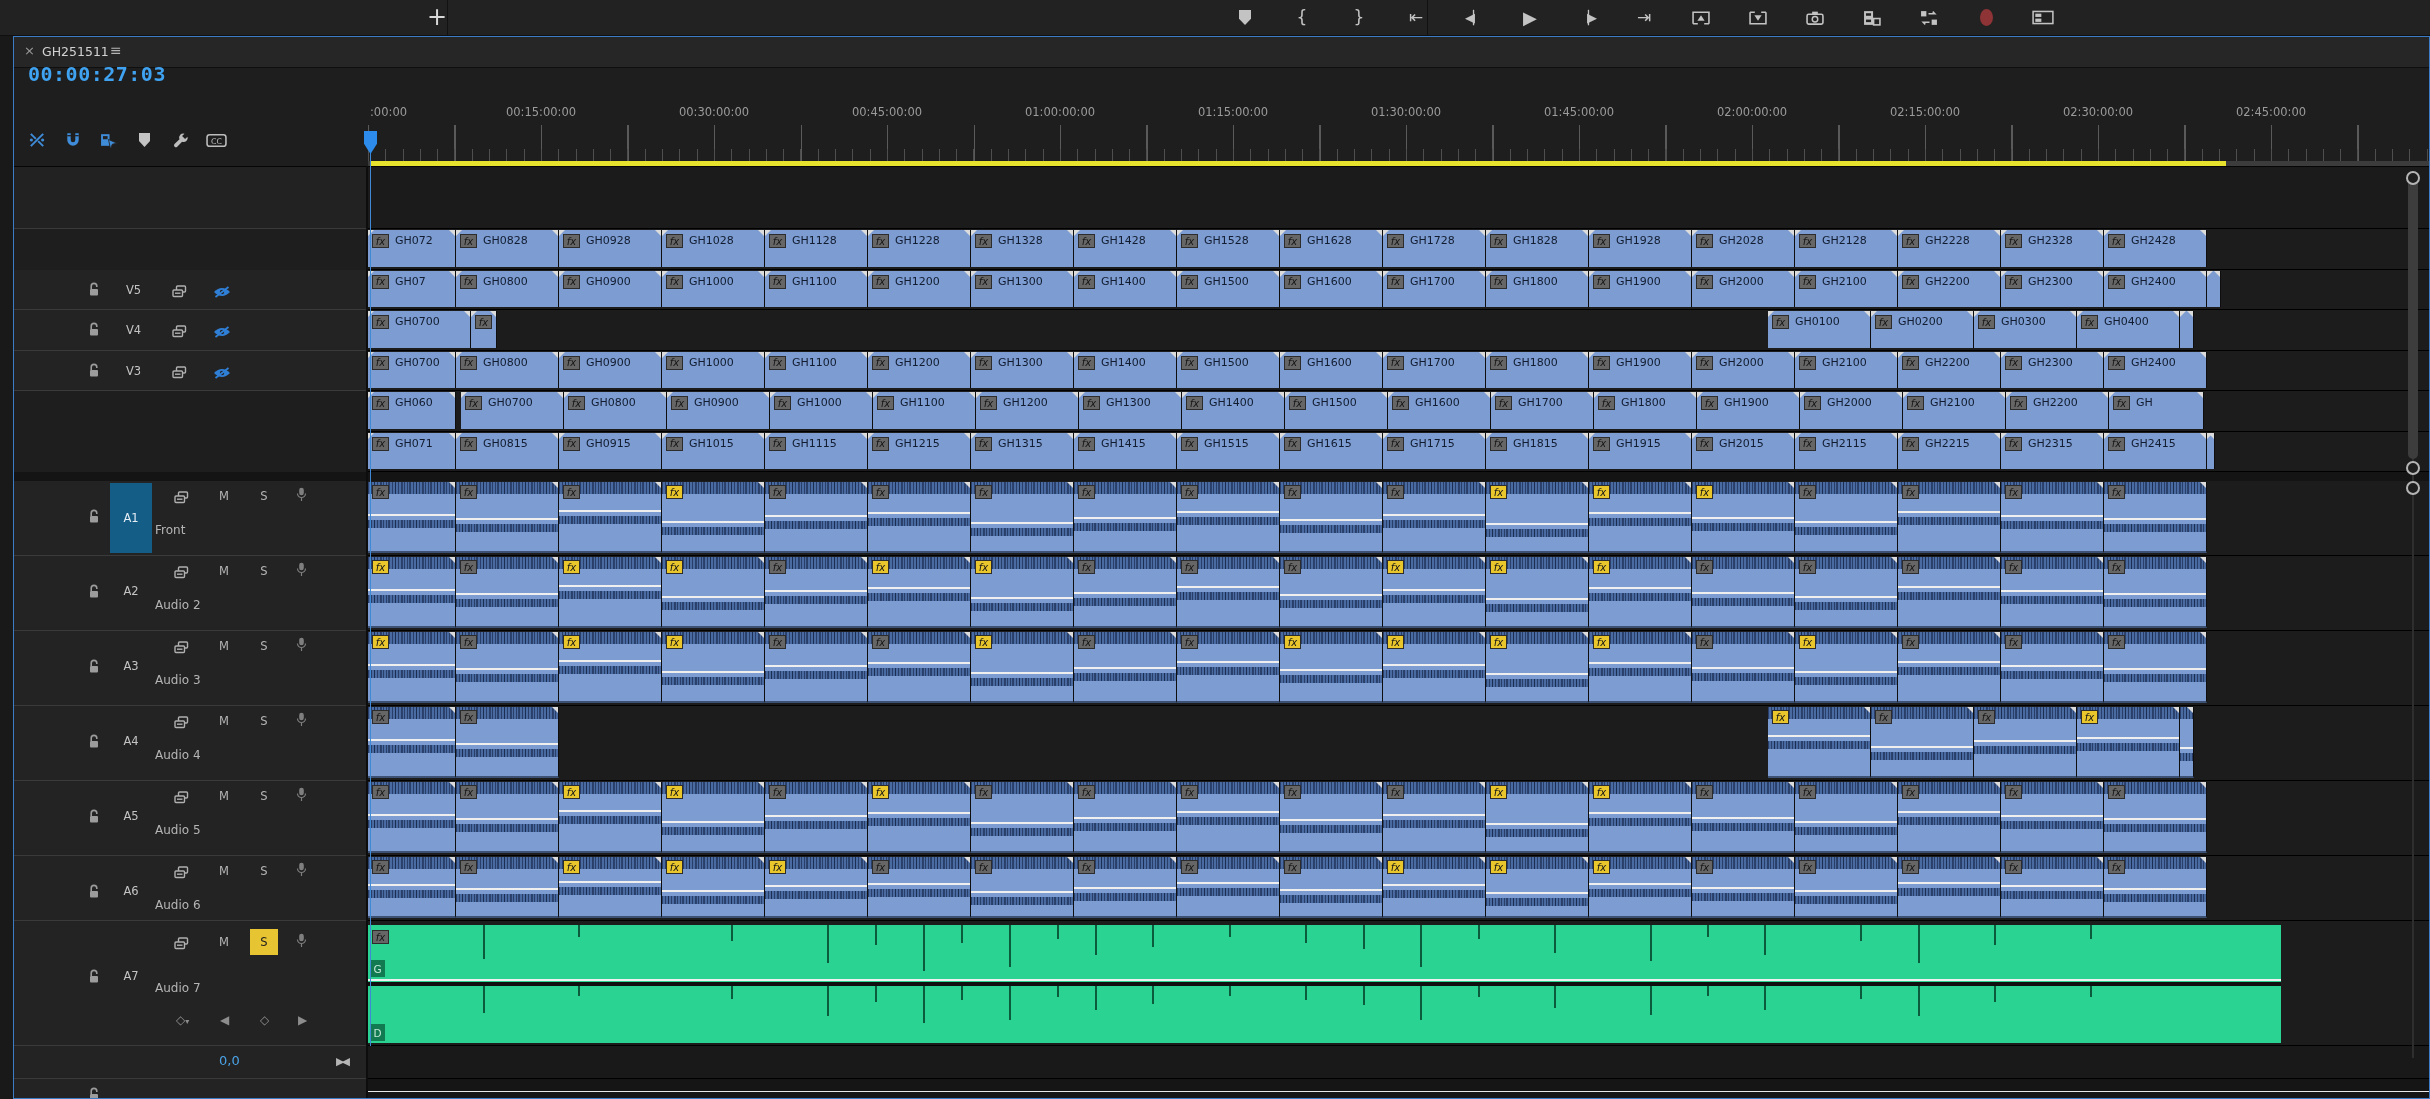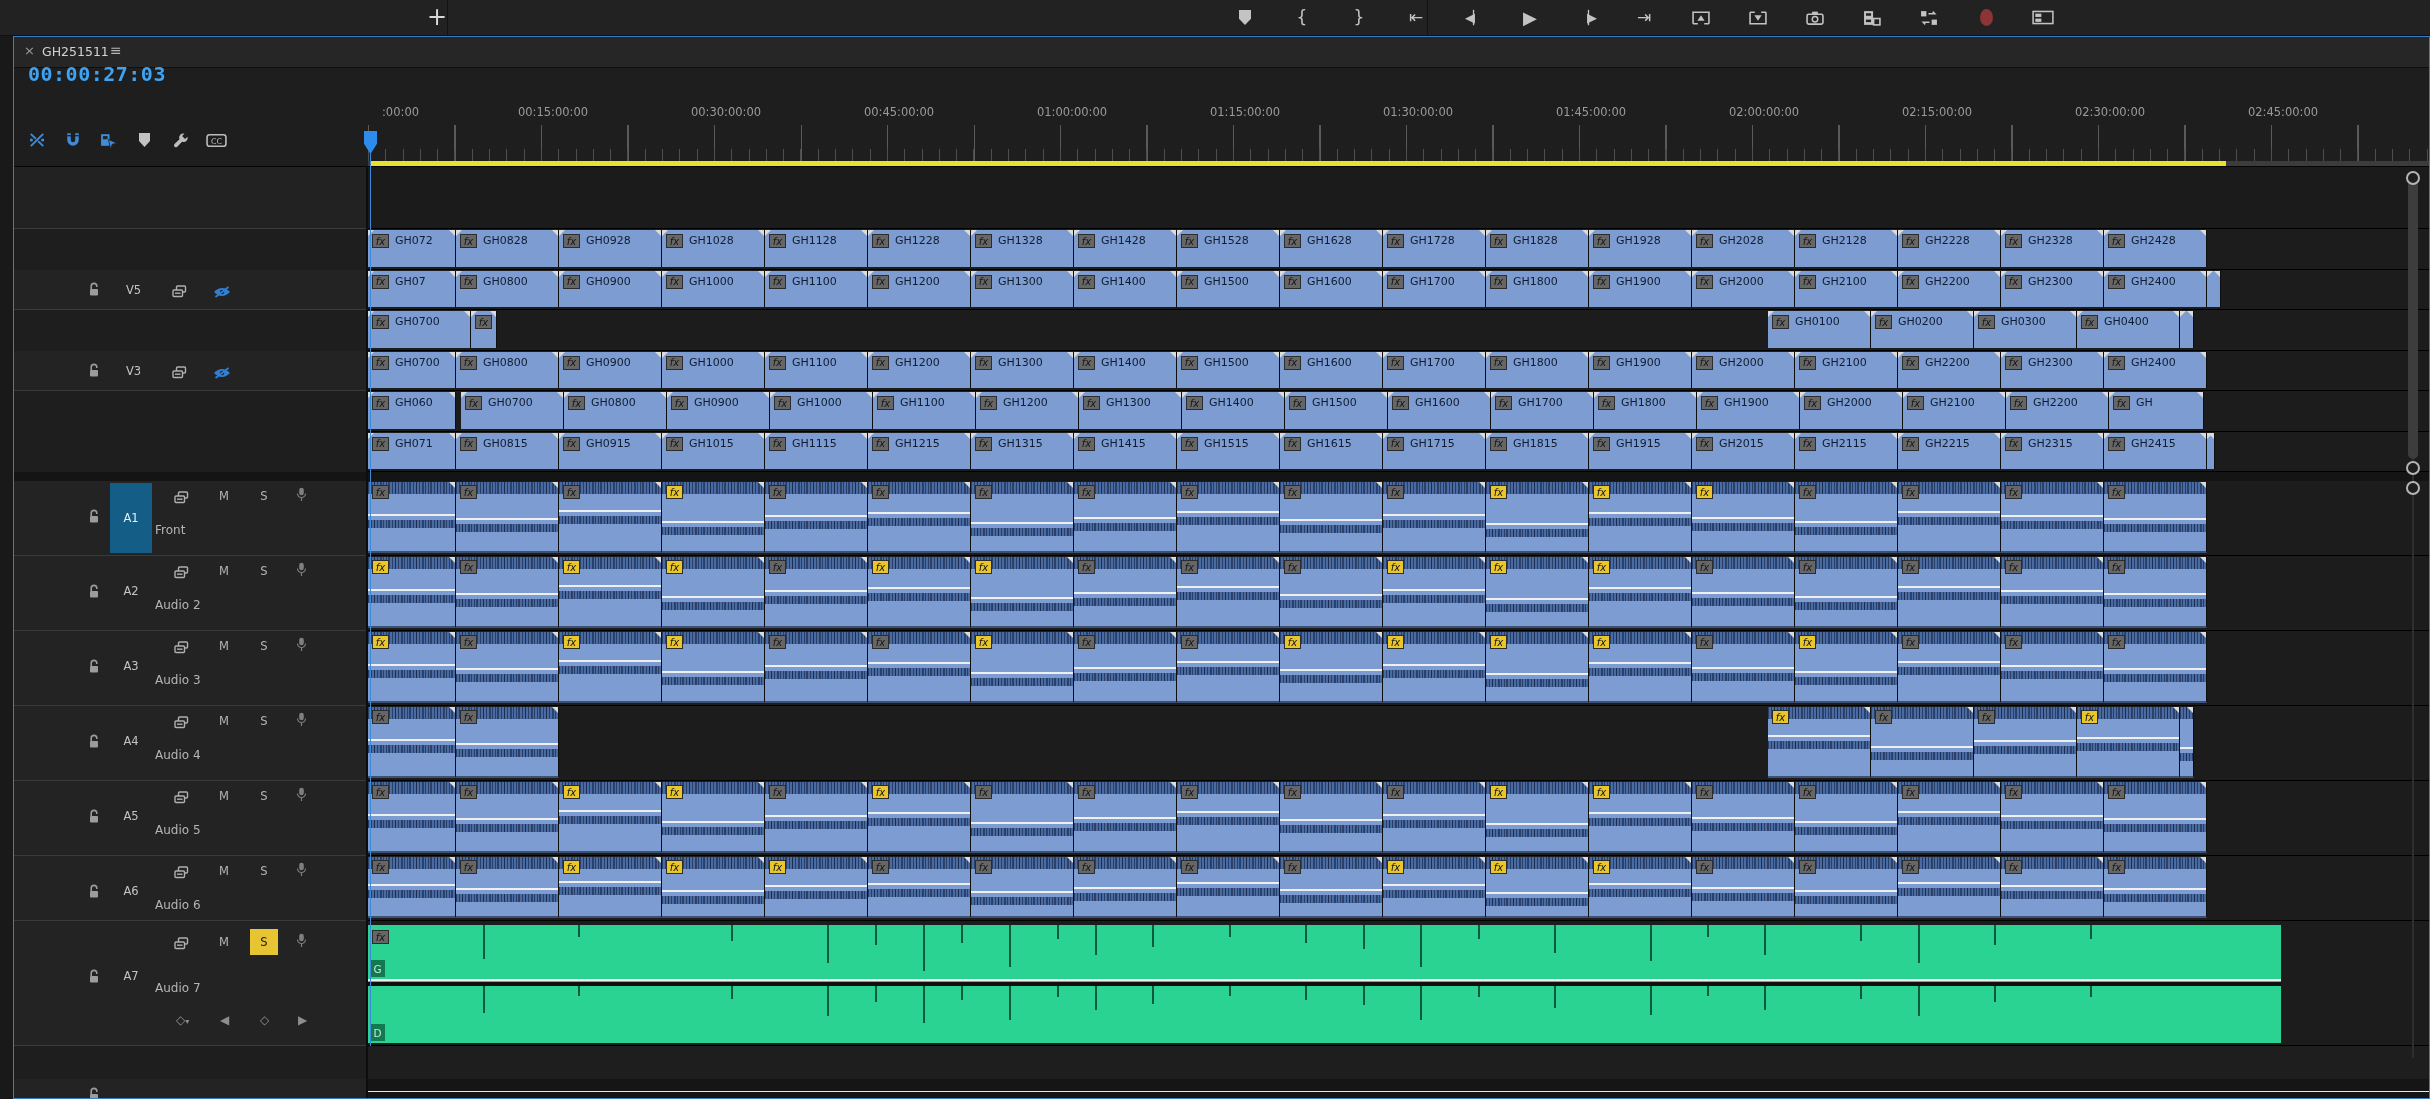--- a/index.html
+++ b/index.html
@@ -31,21 +31,21 @@
   #tab-menu{position:absolute;left:96px;top:5px;color:#b5b5b5;font-size:14px;}
 
   #timecode{position:absolute;left:14px;top:25px;color:#3fa3f2;font-size:20px;font-weight:bold;
     font-family:"DejaVu Sans Mono", monospace;letter-spacing:.5px;}
   #toolsrow{position:absolute;left:12px;top:90px;height:26px;display:flex;gap:15px;align-items:center;}
   .toolico{width:21px;height:21px;display:flex;align-items:center;justify-content:center;}
   .tool-blue{color:#3f8cd9}.tool-gray{color:#bdbdbd}
 
   
   #ruler-labels{position:absolute;left:354px;top:68px;right:0;height:18px;overflow:hidden;}
-  .rlabel{position:absolute;top:0;color:#9b9b9b;font-size:11.5px;white-space:nowrap;margin-left:12px;}
+  .rlabel{position:absolute;top:0;color:#9b9b9b;font-size:11.5px;white-space:nowrap;}
   #ruler-ticks{position:absolute;left:354px;top:88px;right:0;height:36px;overflow:hidden;}
   #ruler-ticks .major{position:absolute;inset:0;
     background:repeating-linear-gradient(90deg,#5a5a5a 0 1px,transparent 1px 86.5px);}
   #ruler-ticks .minor{position:absolute;left:0;right:0;bottom:0;height:12px;
     background:repeating-linear-gradient(90deg,#4e4e4e 0 1px,transparent 1px 17.3px);}
   #workbar{position:absolute;left:354px;top:124px;right:0;height:5px;background:#3c3c3c;}
   #workbar .fill{position:absolute;left:2px;top:0;height:100%;background:#e6e22e;}
 
   
   #playhead-line{position:absolute;left:356px;top:116px;width:1px;height:893px;background:#3f8ad6;z-index:30;}
@@ -438,20 +438,37 @@
               <span class="vlabel">GH2300</span>
             </div>
             <div class="vclip" style="left: 1736px; width: 103px;">
               <span class="fxb">fx</span>
               <span class="vlabel">GH2400</span>
             </div>
             <div class="vclip" style="left: 1839px; width: 14px;"></div>
           </div>
         </div>
         <div class="trow" style="top: 143px; height: 40.5px;">
+          <div class="thead">
+            <span class="lockico" style="top: 12px;"><svg viewBox="0 0 12 15" width="12" height="15" fill="none">
+                <path d="M3.2 7V4.2a2.8 2.8 0 0 1 5.6 0V5" stroke="currentColor" stroke-width="1.6"></path>
+                <rect x="2" y="7" width="8" height="6.5" rx="1" fill="currentColor"></rect>
+              </svg></span>
+            <span class="tid" style="top: 13px;">V4</span>
+            <span class="syncico" style="left: 158px; top: 13px;"><svg viewBox="0 0 15 13" width="15" height="13" fill="none">
+                <rect x="4.5" y="1" width="9" height="6" rx="1" stroke="currentColor" stroke-width="1.4"></rect>
+                <rect x="1" y="5" width="9.5" height="6.5" rx="1" fill="#232323" stroke="currentColor" stroke-width="1.4"></rect>
+                <line x1="3" y1="8.2" x2="8.5" y2="8.2" stroke="currentColor" stroke-width="1.4"></line>
+              </svg></span>
+            <span class="eyeico eye-off" style="top: 13px;"><svg viewBox="0 0 18 12" width="18" height="12" fill="none">
+                <path d="M1 6Q9 -2 17 6 Q9 14 1 6Z" fill="currentColor"></path>
+                <circle cx="9" cy="6" r="2.2" fill="#232323"></circle>
+                <line x1="2.5" y1="11" x2="15.5" y2="1" stroke="currentColor" stroke-width="1.8"></line>
+              </svg></span>
+          </div>
           <div class="tlane">
             <div class="vclip" style="left: 0px; width: 103px;">
               <span class="fxb">fx</span>
               <span class="vlabel">GH0700</span>
             </div>
             <div class="vclip" style="left: 103px; width: 26px;">
               <span class="fxb">fx</span>
             </div>
             <div class="vclip" style="left: 1400px; width: 103px;">
               <span class="fxb">fx</span>
@@ -1524,20 +1541,27 @@
                 <div class="gspike" style="left: 78%; height: 13px;"></div>
                 <div class="gspike" style="left: 81%; height: 30px;"></div>
                 <div class="gspike" style="left: 85%; height: 16px;"></div>
                 <div class="gspike" style="left: 90%; height: 11px;"></div>
                 <div class="gchip">D</div>
               </div>
               <span class="fxb" style="top: 5px;">fx</span>
             </div>
           </div>
         </div>
+        <div class="trow" style="top: 879px; height: 33px;">
+          <div class="thead">
+            <span class="footvol" style="top: 7px;">0,0</span>
+            <span class="bowtie" style="top: 9px;">▶◀</span>
+          </div>
+          <div class="tlane" style="background: rgb(25, 25, 25);"></div>
+        </div>
         <div class="trow" style="top: 912px; height: 21px;">
           <div class="thead" style="overflow: hidden;">
             <span class="lockico" style="top: 8px;"><svg viewBox="0 0 12 15" width="12" height="15" fill="none">
                 <path d="M3.2 7V4.2a2.8 2.8 0 0 1 5.6 0V5" stroke="currentColor" stroke-width="1.6"></path>
                 <rect x="2" y="7" width="8" height="6.5" rx="1" fill="currentColor"></rect>
               </svg></span>
           </div>
           <div class="tlane" style="background: rgb(21, 21, 21);">
             <div class="partline" style="top: 12px;"></div>
           </div>

